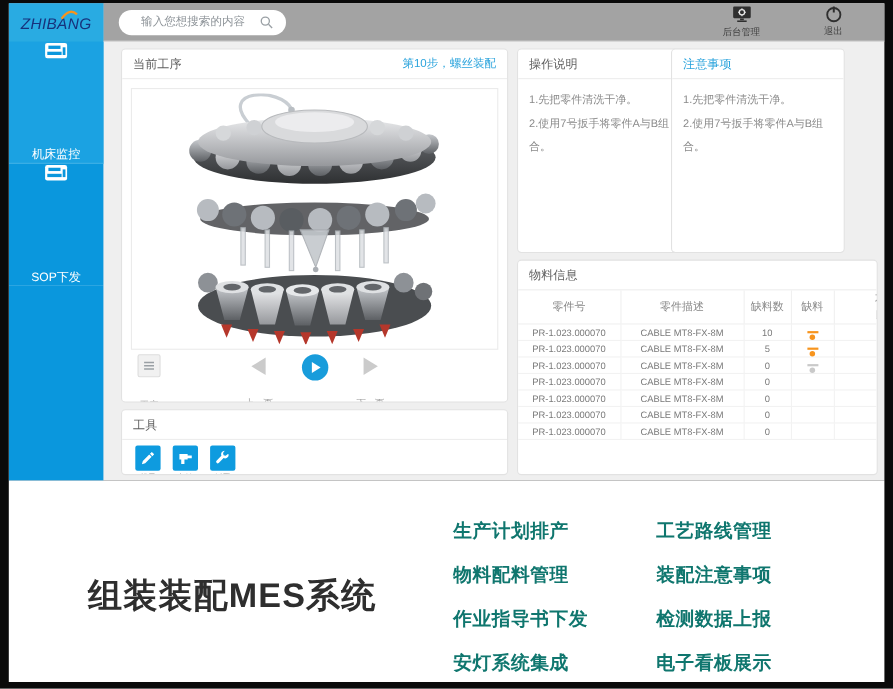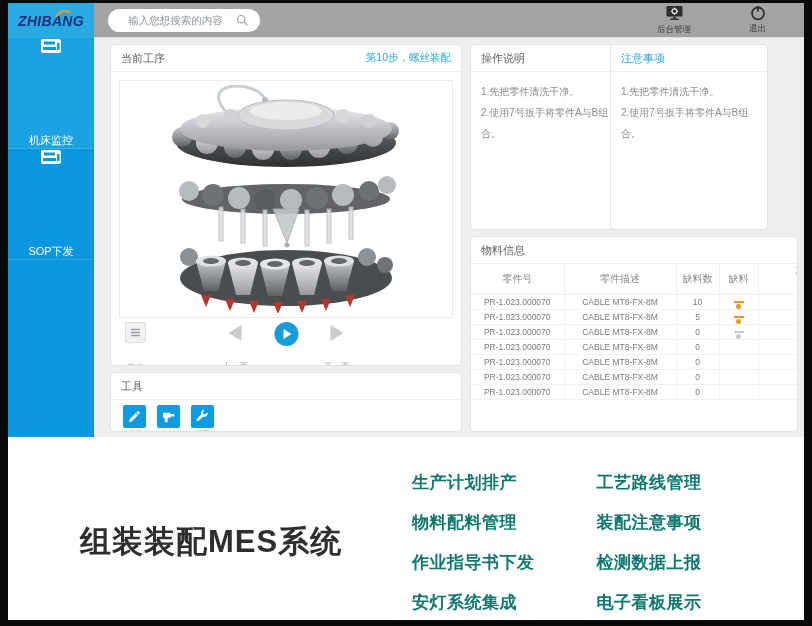--- a/index.html
+++ b/index.html
@@ -6,21 +6,21 @@
   body{
     width:812px;height:626px;position:relative;overflow:hidden;
     background:#0a0a0a;
     font-family:"Liberation Sans","DejaVu Sans",sans-serif;
   }
   
   .app{position:absolute;left:8px;top:3px;width:796px;height:434px;background:#efefef;display:flex;overflow:hidden;}
   
   .sidebar{width:86px;background:#0a97dd;display:flex;flex-direction:column;flex-shrink:0;}
   .logo{height:35px;background:#29abe2;display:flex;align-items:center;justify-content:center;position:relative;}
-  .logo-text{font-size:14px;font-weight:bold;font-style:italic;color:#17327c;letter-spacing:.3px;}
+  .logo-text{font-size:14px;font-weight:normal;font-style:italic;color:#17327c;letter-spacing:.3px;}
   .logo-swoosh{position:absolute;top:6px;left:47px;}
   .side-item{height:110px;display:flex;flex-direction:column;align-items:center;justify-content:space-between;gap:9px;
     color:#fff;font-size:11px;cursor:pointer;border-bottom:1px solid rgba(255,255,255,.14);}
   .side-item.active{background:#1ba2e2;}
   
   .main{flex:1;display:flex;flex-direction:column;min-width:0;}
   .topbar{height:35px;background:#a3a3a3;border-bottom:1px solid #e0e0e0;display:flex;align-items:center;padding:0 14px;box-sizing:border-box;flex-shrink:0;}
   .search{width:152px;height:23px;background:#fff;border-radius:12px;display:flex;align-items:center;justify-content:center;gap:4px;}
   .search input{border:none;outline:none;background:transparent;width:108px;font-size:10.5px;color:#666;text-align:center;font-family:inherit;}
   .search input::placeholder{color:#8d9398;}

